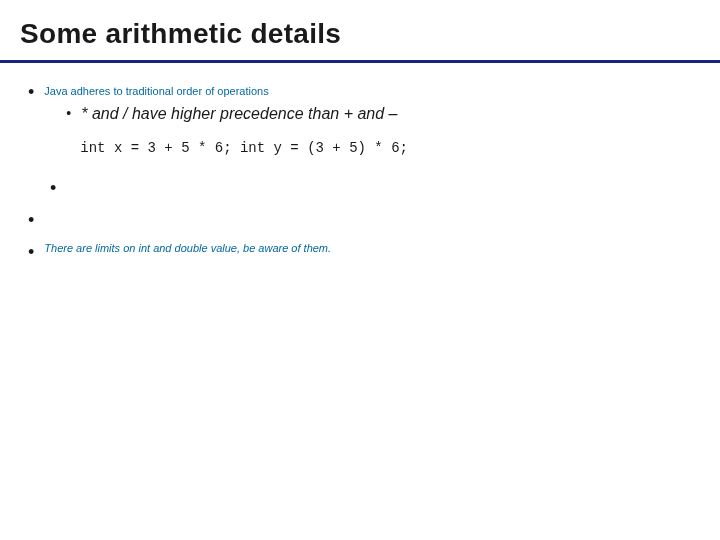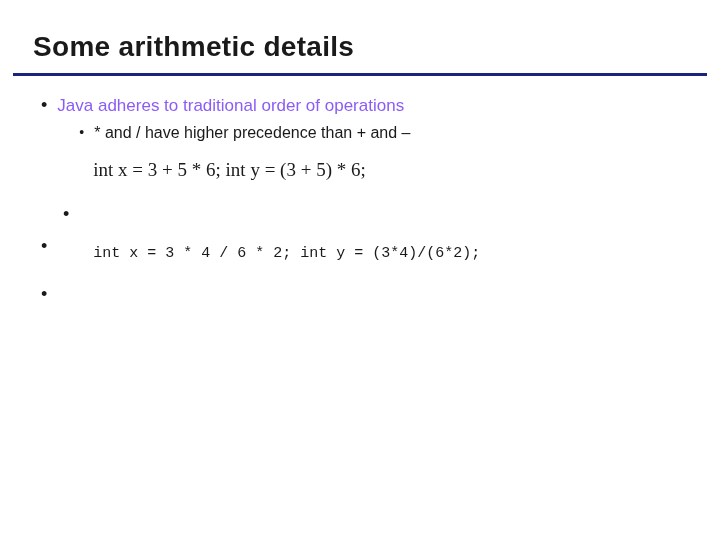--- a/index.html
+++ b/index.html
@@ -13,21 +13,21 @@
       height: 540px;
       background: #ffffff;
       font-family: Arial, sans-serif;
       overflow: hidden;
     }
 
     .slide {
       width: 720px;
       height: 540px;
       background: #ffffff;
-      padding: 13px;
+      padding: 0;
       position: relative;
     }
 
     .title-bar {
       background: #ffffff;
       padding: 18px 20px 10px 20px;
       border-bottom: 3px solid #1a237e;
     }
 
     .title-text {
@@ -49,22 +49,22 @@
 
     .bullet-dot {
       font-size: 18px;
       color: #1a1a1a;
       margin-right: 10px;
       margin-top: 1px;
       flex-shrink: 0;
     }
 
     .bullet-text {
-      font-size: 17px;
-      color: #8b5cf6;
+      font-size: 11px;
+      color: #0369a1;
       line-height: 1.4;
     }
 
     .sub-bullets {
       margin-left: 22px;
       margin-top: 4px;
       margin-bottom: 4px;
     }
 
     .bullet-level2 {
@@ -78,25 +78,26 @@
       color: #1a1a1a;
       margin-right: 10px;
       margin-top: 2px;
       flex-shrink: 0;
     }
 
     .bullet-text2 {
       font-size: 16px;
       color: #1a1a1a;
       line-height: 1.4;
+      font-style: italic;
     }
 
     .code-block {
-      font-family: Liberation Serif, serif;
-      font-size: 19px;
+      font-family: Liberation Mono, monospace;
+      font-size: 14px;
       color: #1a1a1a;
       background: #ffffff;
       padding: 8px 0 8px 36px;
       line-height: 1.5;
     }
 
     .code-block2 {
       font-family: 'Courier New', Courier, monospace;
       font-size: 15px;
       color: #1a1a1a;
@@ -142,27 +143,25 @@
 
       <div class="bullet-level1" style="margin-left: 22px;">
         <span class="bullet-dot">•</span>
       </div>
     </div>
 
     <div class="main-bullet-section" style="margin-top: 10px;">
       <div class="bullet-level1">
         <span class="bullet-dot">•</span>
         <div>
-          <div class="code-block2">
-            <span>int x = 3 * 4 / 6 * 2;   int y = (3*4)/(6*2);</span>
-          </div>
         </div>
       </div>
     </div>
 
     <div class="main-bullet-section" style="margin-top: 10px;">
       <div class="bullet-level1">
         <span class="bullet-dot">•</span>
+        <span class="bullet-text italic-text">There are limits on int and double value, be aware of them.</span>
       </div>
     </div>
 
   </div>
 </div>
 
 </body></html>

